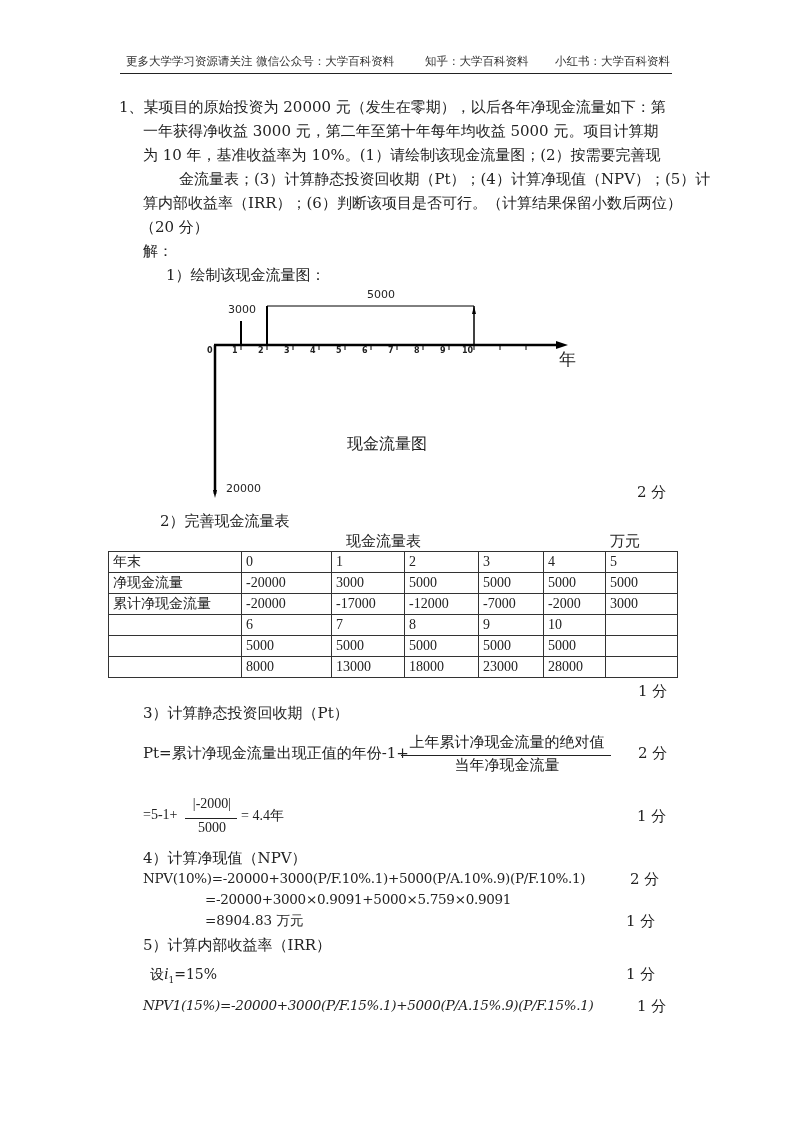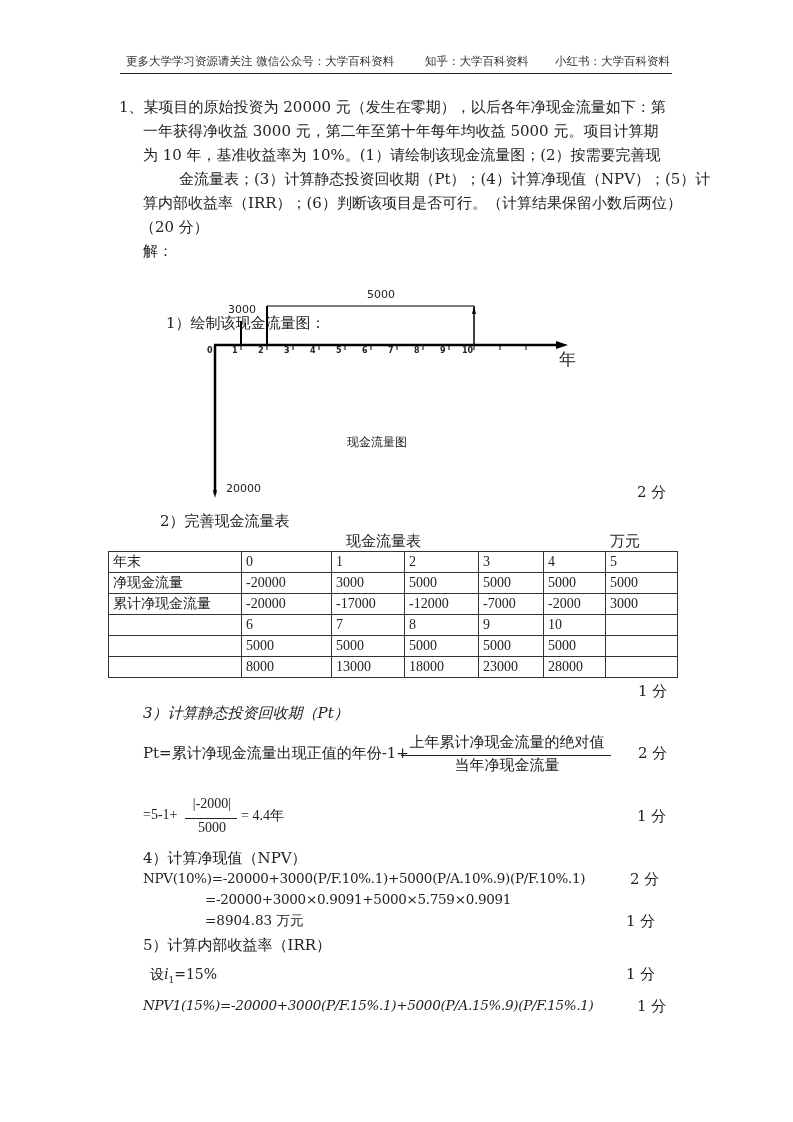--- a/index.html
+++ b/index.html
@@ -28,21 +28,21 @@
 <div>
   <div class="abs p" style="left:119px; top:96px;">1、某项目的原始投资为 20000 元（发生在零期），以后各年净现金流量如下：第</div>
   <div class="abs p" style="left:143px; top:120px;">一年获得净收益 3000 元，第二年至第十年每年均收益 5000 元。项目计算期</div>
   <div class="abs p" style="left:143px; top:144px;">为 10 年，基准收益率为 10%。(1）请绘制该现金流量图；(2）按需要完善现</div>
   <div class="abs p" style="left:143px; top:168px;margin-left:36px;">金流量表；(3）计算静态投资回收期（Pt）；(4）计算净现值（NPV）；(5）计</div>
   <div class="abs p" style="left:143px; top:192px;">算内部收益率（IRR）；(6）判断该项目是否可行。（计算结果保留小数后两位）</div>
   <div class="abs p" style="left:140px; top:216px;">（20 分）</div>
   <div class="abs p" style="left:143px; top:240px;">解：</div>
 </div>
 
-<div class="abs p" style="left:166px; top:264px;margin-top:48px;">1）绘制该现金流量图：</div>
+<div class="abs p" style="left:166px; top:264px;">1）绘制该现金流量图：</div>
 
 <div>
   <svg class="abs" style="left:0; top:0;" width="793" height="520">
 
     <line x1="214" y1="345" x2="556" y2="345" stroke="#000" stroke-width="2.5"></line>
     <polygon points="556,341 568,345 556,349" fill="#000"></polygon>
 
     <g stroke="#000" stroke-width="1">
       <line x1="241" y1="345" x2="241" y2="350"></line>
       <line x1="267" y1="345" x2="267" y2="350"></line>
@@ -78,21 +78,21 @@
   <div class="abs sans" style="left:362px; top:346px; font-size:8px; font-weight:bold;">6</div>
   <div class="abs sans" style="left:388px; top:346px; font-size:8px; font-weight:bold;">7</div>
   <div class="abs sans" style="left:414px; top:346px; font-size:8px; font-weight:bold;">8</div>
   <div class="abs sans" style="left:440px; top:346px; font-size:8px; font-weight:bold;">9</div>
   <div class="abs sans" style="left:462px; top:346px; font-size:8px; font-weight:bold;">10</div>
 
   <div class="abs" style="left:559px; top:348px; font-size:17px;">年</div>
   <div class="abs sans" style="left:228px; top:303px; font-size:11px;">3000</div>
   <div class="abs sans" style="left:367px; top:288px; font-size:11px;">5000</div>
   <div class="abs sans" style="left:226px; top:482px; font-size:11px;">20000</div>
-  <div class="abs" style="left:347px; top:434px; font-size:12px;">现金流量图</div>
+  <div class="abs" style="left:347px; top:434px; font-size:16px;">现金流量图</div>
 </div>
 <div class="abs score" style="left:637px; top:483px;">2 分</div>
 
 <div class="abs p" style="left:160px; top:510px;">2）完善现金流量表</div>
 <div class="abs" style="left:346px; top:532px; font-size:15px;">现金流量表</div>
 <div class="abs" style="left:610px; top:532px; font-size:15px;">万元</div>
 
 <table class="cf">
   <tbody>
       <tr>
@@ -146,21 +146,21 @@
     <td>13000</td>
     <td>18000</td>
     <td>23000</td>
     <td>28000</td>
     <td></td>
   </tr>
 </tbody>
   </table>
 <div class="abs score" style="left:638px; top:682px;">1 分</div>
 
-<div class="abs p" style="left:143px; top:702px;font-style:italic;">3）计算静态投资回收期（Pt）</div>
+<div class="abs p" style="left:143px; top:702px;">3）计算静态投资回收期（Pt）</div>
 <div class="abs" style="left:143px; top:744px; font-size:15px;">Pt=累计净现金流量出现正值的年份-1+</div>
 <div class="frac" style="left:401px; top:733px; width:212px; font-size:15px;">上年累计净现金流量的绝对值</div>
 <div class="fline" style="left:401px; top:755px; width:210px;"></div>
 <div class="frac" style="left:401px; top:756px; width:212px; font-size:15px;">当年净现金流量</div>
 <div class="abs score" style="left:638px; top:744px;">2 分</div>
 
 <div class="abs" style="left:143px; top:807px; font-size:14px; font-family:'Liberation Serif',serif;">=5-1+</div>
 <div class="frac" style="left:184px; top:796px; width:56px; font-size:14px; font-family:'Liberation Serif',serif;">|-2000|</div>
 <div class="fline" style="left:185px; top:818px; width:52px;"></div>
 <div class="frac" style="left:184px; top:820px; width:56px; font-size:14px; font-family:'Liberation Serif',serif;">5000</div>

